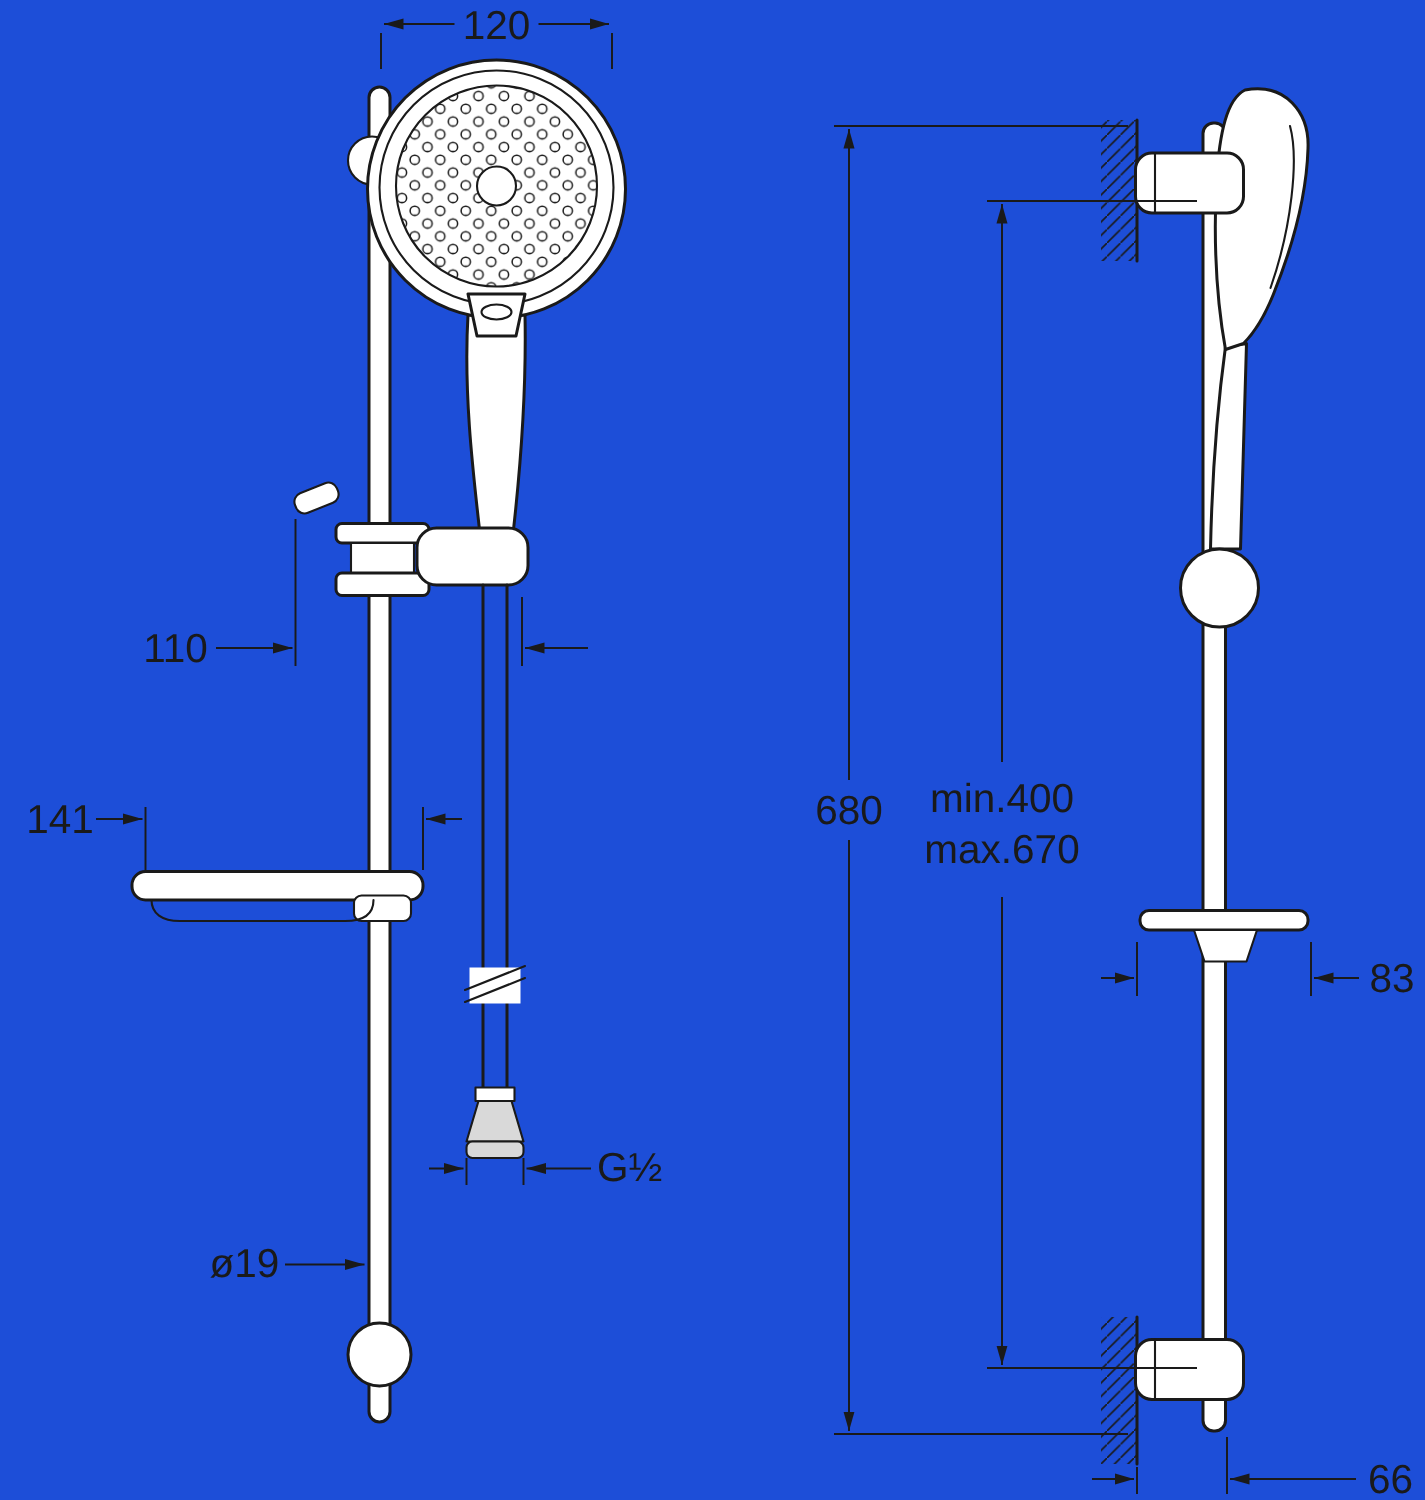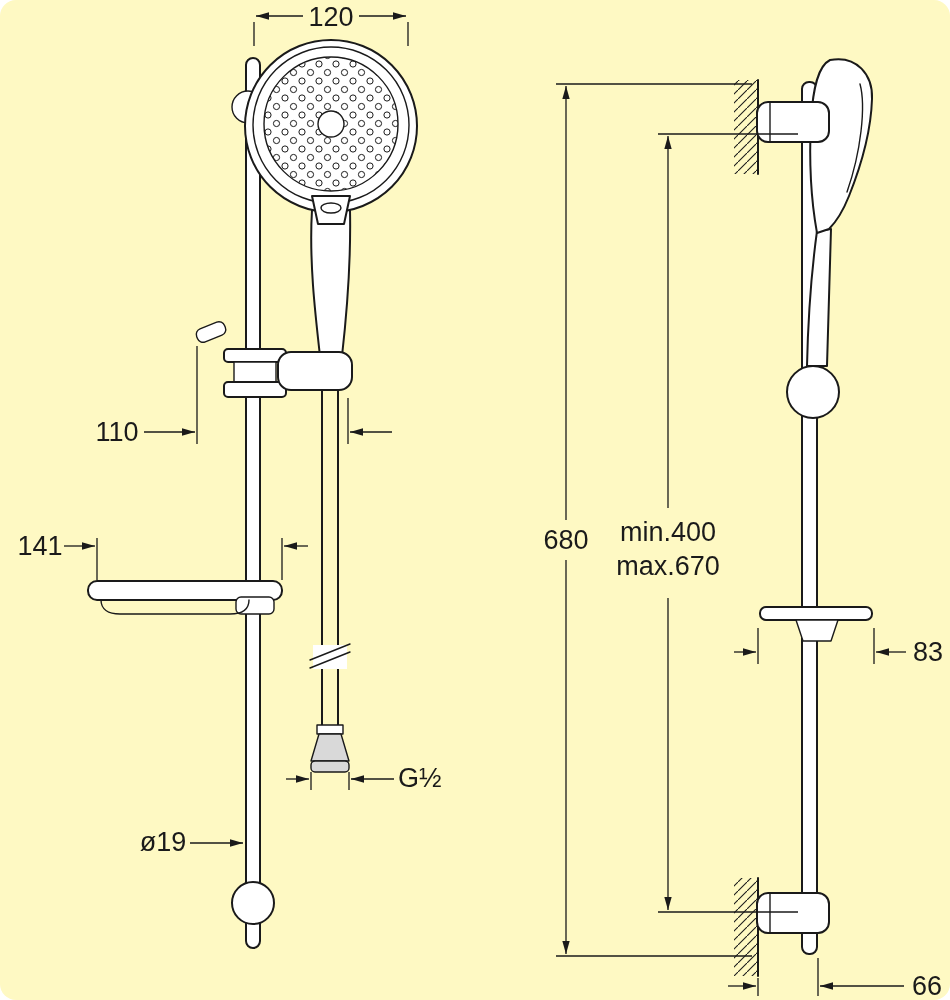--- a/index.html
+++ b/index.html
@@ -1,22 +1,21 @@
 <!DOCTYPE html>
 <html><head>
 <meta charset="utf-8">
 <style>
   html,body { margin:0; padding:0; background:#ffffff; }
   .stage {
     position:relative;
     width:950px; height:1000px;
-    background:#fef9c3;
+    background:#1d4ed8;
     font-family:"Liberation Sans", sans-serif;
     overflow:hidden;
-    border-radius:16px;
   }
   svg { position:absolute; left:0; top:0; }
   .s2  { stroke:#1a1a1a; stroke-width:2;   stroke-linejoin:round; stroke-linecap:round; }
   .s14 { stroke:#1a1a1a; stroke-width:1.4; stroke-linejoin:round; stroke-linecap:round; }
   .s13 { stroke:#1a1a1a; stroke-width:1.3; stroke-linecap:butt; }
   .dimtxt {
     font-family:"Liberation Sans", sans-serif;
     font-size:27px;
     fill:#1a1a1a;
   }

